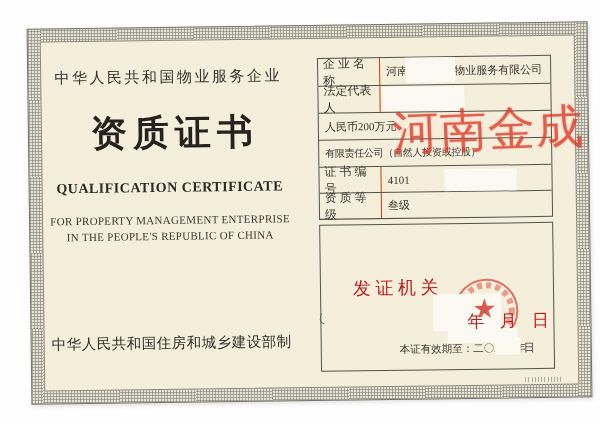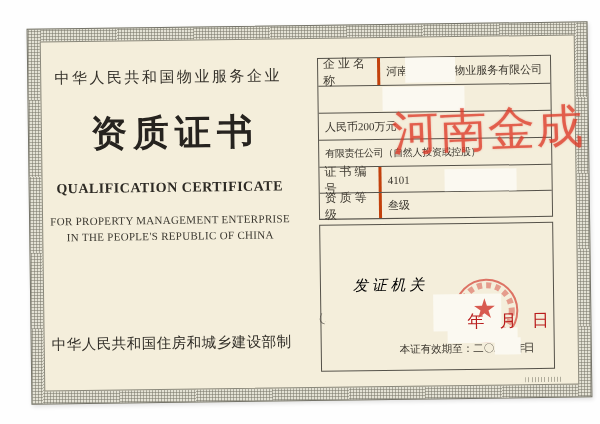--- a/index.html
+++ b/index.html
@@ -32,31 +32,31 @@
   .t-main{top:68px;font-family:"Liberation Sans",sans-serif;font-weight:bold;
           font-size:36px;letter-spacing:6px;padding-left:6px;color:#26231f;}
   .t-en{top:139px;font-size:14px;font-weight:bold;letter-spacing:.5px;color:#2d2a24;}
   .t-sub{top:171px;font-size:11px;line-height:16px;letter-spacing:.3px;color:#3b3830;}
   .t-imprint{top:293px;font-size:14.5px;letter-spacing:.5px;color:#2f2c26;}
   
   .tbl{position:absolute;left:276px;top:19px;width:234px;border:1px solid #55524a;box-sizing:border-box;}
   .row{display:flex;height:27px;border-top:1px solid #55524a;box-sizing:border-box;}
   .row:first-child{border-top:none;}
   .row:nth-child(5),.row:nth-child(6){height:26px;}
-  .cell-l{width:62px;flex:none;border-right:3px solid #c2410c;box-sizing:border-box;
+  .cell-l{width:62px;flex:none;border-right:1px solid #c2410c;box-sizing:border-box;
           display:flex;align-items:center;padding-left:5px;
           font-size:12px;color:#403c33;}
   .cell-v{flex:1;display:flex;align-items:center;padding-left:6px;
           font-size:11px;color:#3a362e;}
   .row:nth-child(4) .cell-v{font-size:10px;letter-spacing:-.3px;}
   .gap46{display:inline-block;width:46px;}
   
   .ibox{position:absolute;left:276px;top:186px;width:234px;height:147px;
         border:1px solid #55524a;box-sizing:border-box;}
-  .authority{position:absolute;left:32px;top:51px;font-size:15px;color:#000000;font-style:italic;}
+  .authority{position:absolute;left:32px;top:51px;font-size:18px;color:#b91c1c;}
   .date-line{position:absolute;left:146px;top:86px;font-size:17px;color:#b91c1c;
              word-spacing:11px;z-index:6;}
   .valid-line{position:absolute;left:78px;top:118px;font-size:10.5px;color:#3a362e;z-index:2;}
   .valid-day{position:absolute;left:202px;top:117px;font-size:11px;color:#3a362e;z-index:6;}
   .artifact{position:absolute;left:-2px;top:88px;width:6px;height:9px;
             border-left:1.5px solid #56524b;border-bottom:1px solid #56524b;
             border-bottom-left-radius:6px;transform:rotate(18deg);opacity:.8;}
   
   .seal-svg{position:absolute;left:407px;top:239px;z-index:3;}
   .seal-star{position:absolute;left:428px;top:258px;font-size:27px;line-height:1;
@@ -100,20 +100,21 @@
     <div class="tbl">
       <div class="row">
         <div class="cell-l">企 业 名 称</div>
         <div class="cell-v">
           <span>河南</span>
           <span class="gap46"></span>
           <span>物业服务有限公司</span>
         </div>
       </div>
       <div class="row">
+        <div class="cell-l">法定代表人</div>
         <div class="cell-v"></div>
       </div>
       <div class="row">
         <div class="cell-v">人民币200万元</div>
       </div>
       <div class="row">
         <div class="cell-v">有限责任公司（自然人投资或控股）</div>
       </div>
       <div class="row">
         <div class="cell-l">证 书 编 号</div>

